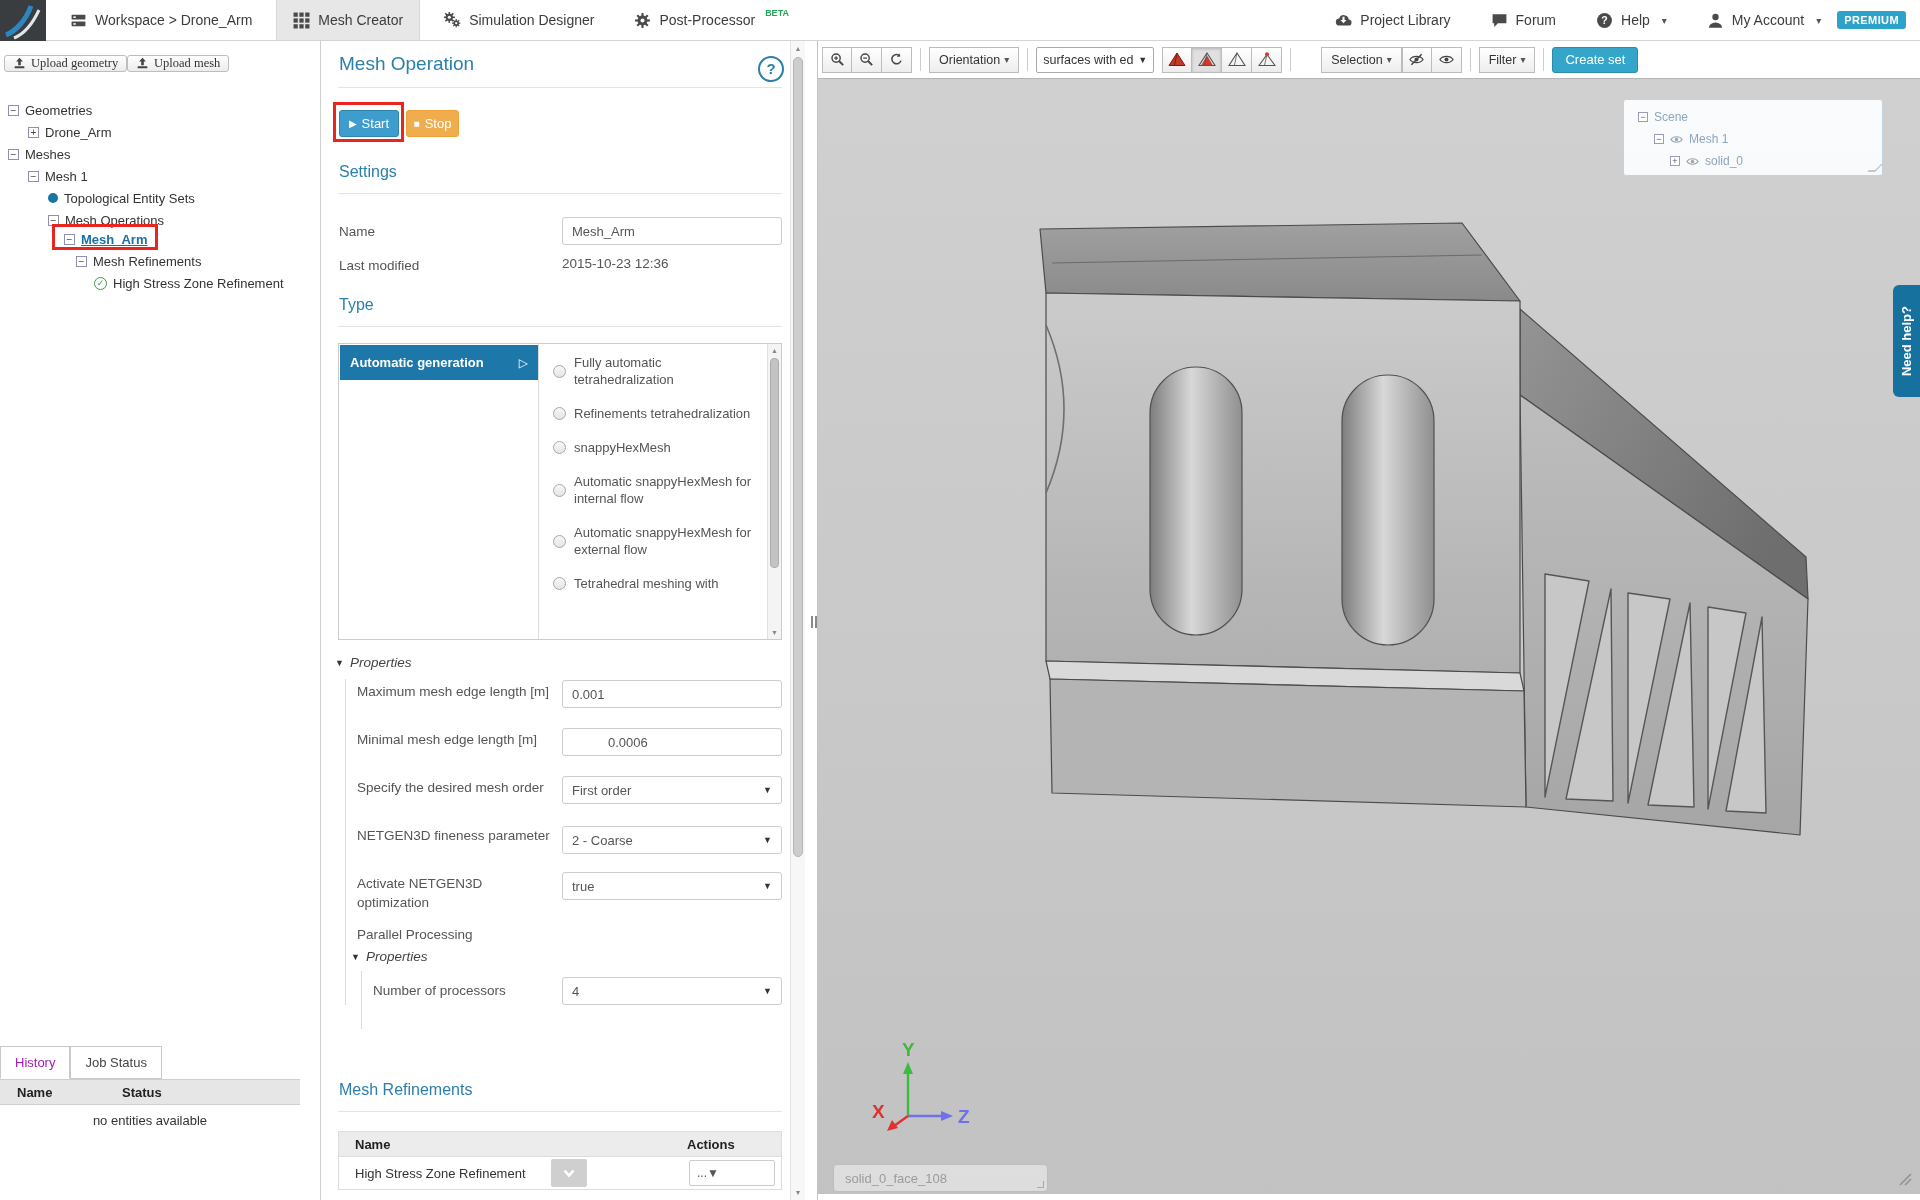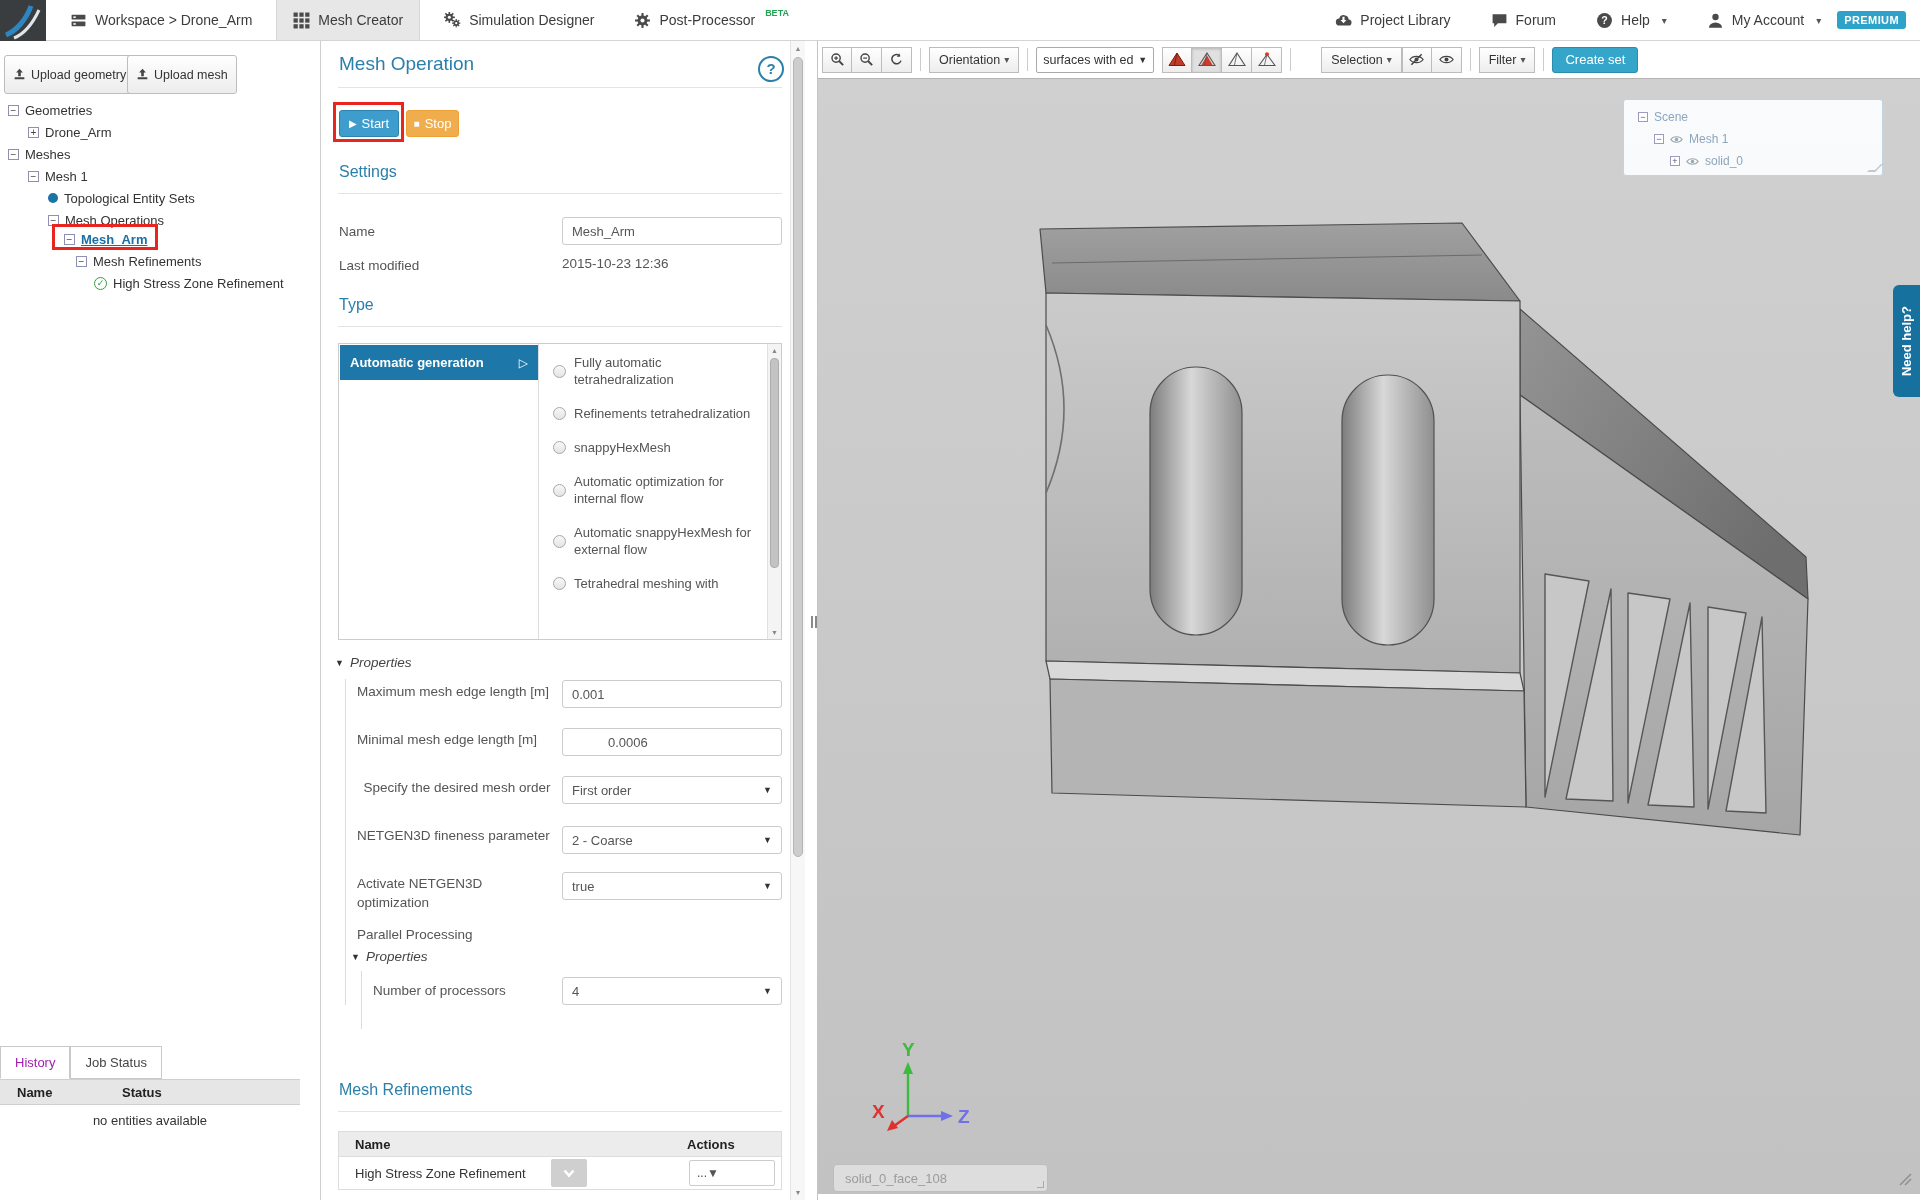--- a/index.html
+++ b/index.html
@@ -12,21 +12,21 @@
   .nav-item { display:flex; align-items:center; gap:8px; padding:0 16px; font-size:14px; color:#3c3c3c; white-space:nowrap; cursor:default;margin-left:8px; }
   .nav-item .ic { width:17px; height:17px; color:#4a4a4a; flex:0 0 auto; }
   .nav-item.active { background:#e7e7e7; border-left:1px solid #d6d6d6; border-right:1px solid #d6d6d6; }
   .beta { font-size:9px; font-weight:bold; color:#23a455; position:relative; top:-7px; margin-left:2px; }
   .topbar-right { margin-left:auto; display:flex; align-items:center; padding-right:14px; }
   .caret { font-size:10px; color:#555; margin-left:4px; }
   .premium { background:#2ea3c9; color:#fff; font-size:11px; font-weight:bold; padding:3px 7px; border-radius:3px; letter-spacing:.4px; }
 
   
   .sidebar { position:absolute; left:0; top:41px; width:321px; height:1159px; background:#fff; border-right:1px solid #cfcfcf; }
-  .upl-btn { position:absolute; height:39px; border:1px solid #bdbdbd; border-radius:3px; background:linear-gradient(#ffffff,#ececec); display:flex; align-items:center; gap:5px; padding:0 8px; font-size:12.5px; color:#333; cursor:pointer; }
+  .upl-btn { position:absolute; height:17px; border:1px solid #bdbdbd; border-radius:3px; background:linear-gradient(#ffffff,#ececec); display:flex; align-items:center; gap:5px; padding:0 8px; font-size:12.5px; color:#333; cursor:pointer;font-family:Liberation Serif, serif; }
   .upl-btn .ic { width:13px; height:13px; color:#444; }
   .trow { position:absolute; display:flex; align-items:center; gap:6px; font-size:13px; color:#333; height:18px; cursor:pointer; }
   .tgl { width:11px; height:11px; border:1px solid #8f8fb6; background:#fff; color:#444; font-size:10px; line-height:9px; text-align:center; flex:0 0 auto; cursor:pointer; }
   .dot { width:10px; height:10px; border-radius:50%; background:#1a74a4; flex:0 0 auto; }
   .chk { width:13px; height:13px; border-radius:50%; border:1.6px solid #35a035; color:#2e9e3e; font-size:9px; font-weight:bold; line-height:11px; text-align:center; flex:0 0 auto; }
   .trow.sel-item .tlabel { color:#1a6fa5; font-weight:bold; text-decoration:underline; }
 
   .side-tabs { position:absolute; left:0; top:1005px; display:flex; }
   .side-tab { height:33px; padding:0 14px; display:flex; align-items:center; font-size:13px; border:1px solid #c9c9c9; background:#fff; color:#444; cursor:pointer; }
   .side-tab.active { color:#a21caf; border-bottom-color:#fff; }
@@ -393,21 +393,21 @@
         <div class="opt">
           <span class="radio"></span>
           <span class="ot">Refinements tetrahedralization</span>
         </div>
         <div class="opt">
           <span class="radio"></span>
           <span class="ot">snappyHexMesh</span>
         </div>
         <div class="opt">
           <span class="radio"></span>
-          <span class="ot">Automatic optimization for internal flow</span>
+          <span class="ot">Automatic snappyHexMesh for internal flow</span>
         </div>
         <div class="opt">
           <span class="radio"></span>
           <span class="ot">Automatic snappyHexMesh for external flow</span>
         </div>
         <div class="opt">
           <span class="radio"></span>
           <span class="ot">Tetrahedral meshing with</span>
         </div>
       </div>
@@ -423,21 +423,21 @@
       <span>Properties</span>
     </div>
     <div class="props-line" style="top:638px;height:326px;"></div>
 
     <div class="plabel" style="top:641px;">Maximum mesh edge length [m]</div>
     <input class="inp" style="top: 639px;" value="0.001">
 
     <div class="plabel" style="top:689px;">Minimal mesh edge length [m]</div>
     <input class="inp" style="top: 687px; padding-left: 45px;" value="0.0006">
 
-    <div class="plabel" style="top:737px;text-align:center;">Specify the desired mesh order</div>
+    <div class="plabel" style="top:737px;">Specify the desired mesh order</div>
     <div class="sel" style="top:735px;">
       <span class="sv">First order</span>
       <span class="sc">▼</span>
     </div>
 
     <div class="plabel" style="top:785px;">NETGEN3D fineness parameter</div>
     <div class="sel" style="top:785px;">
       <span class="sv">2 - Coarse</span>
       <span class="sc">▼</span>
     </div>

